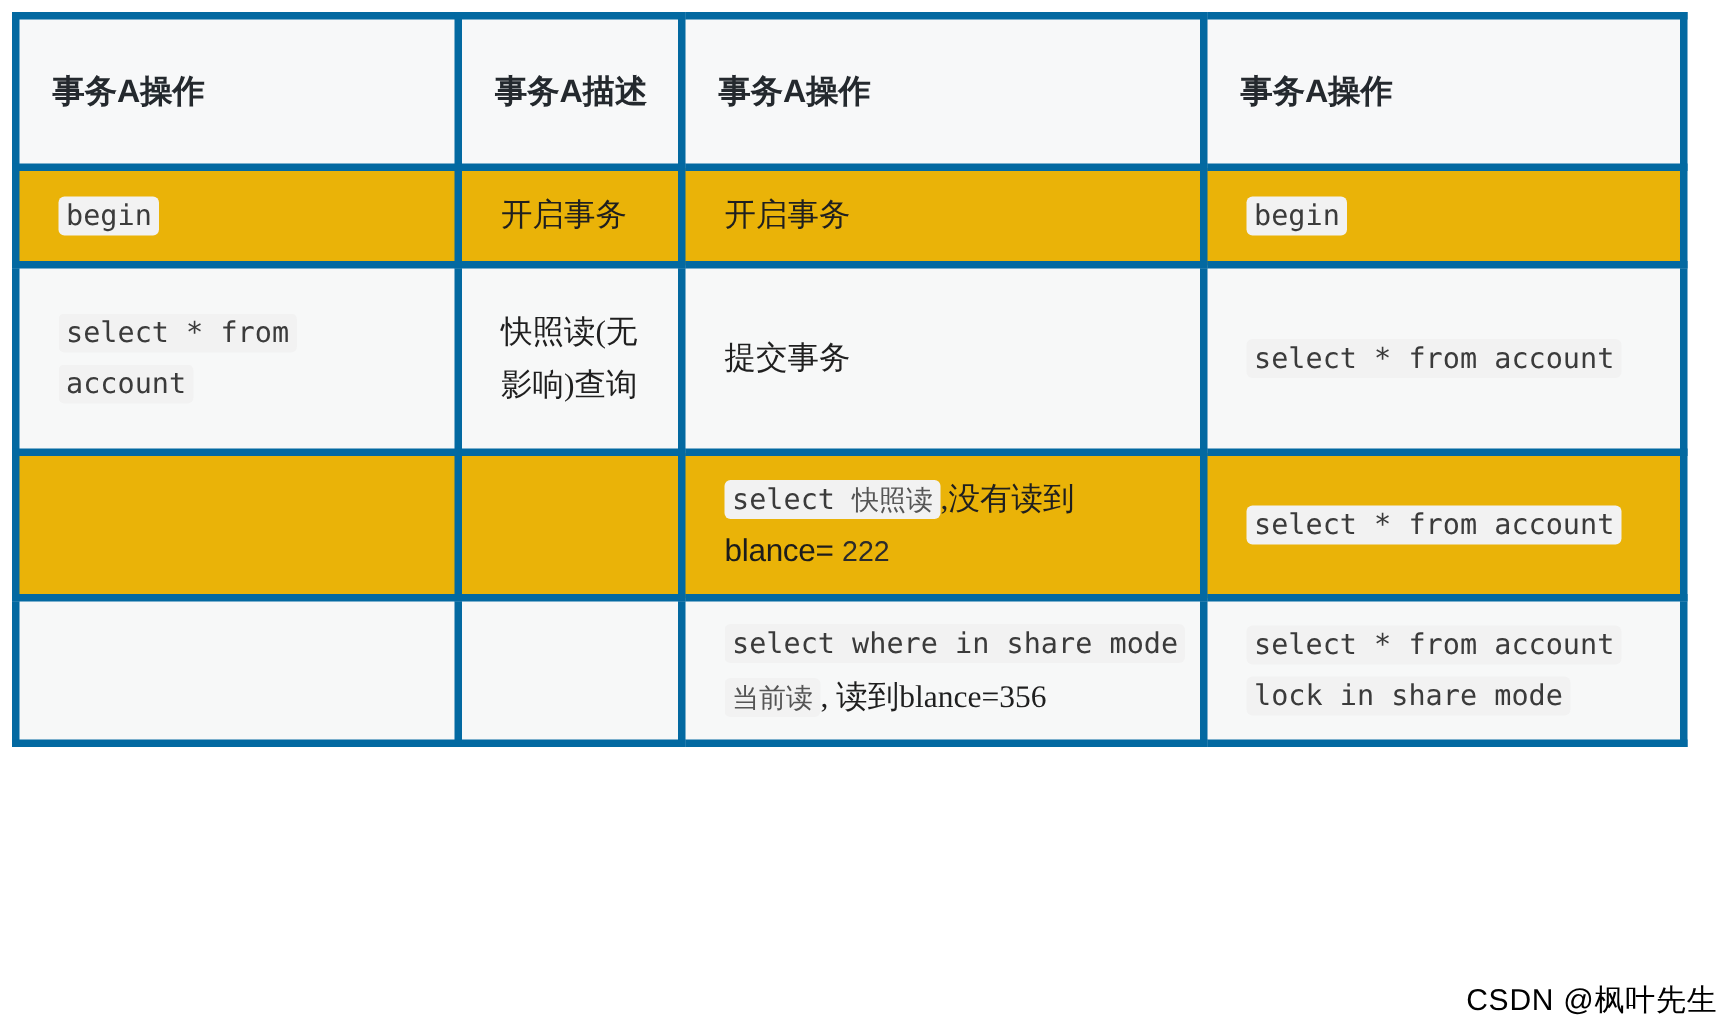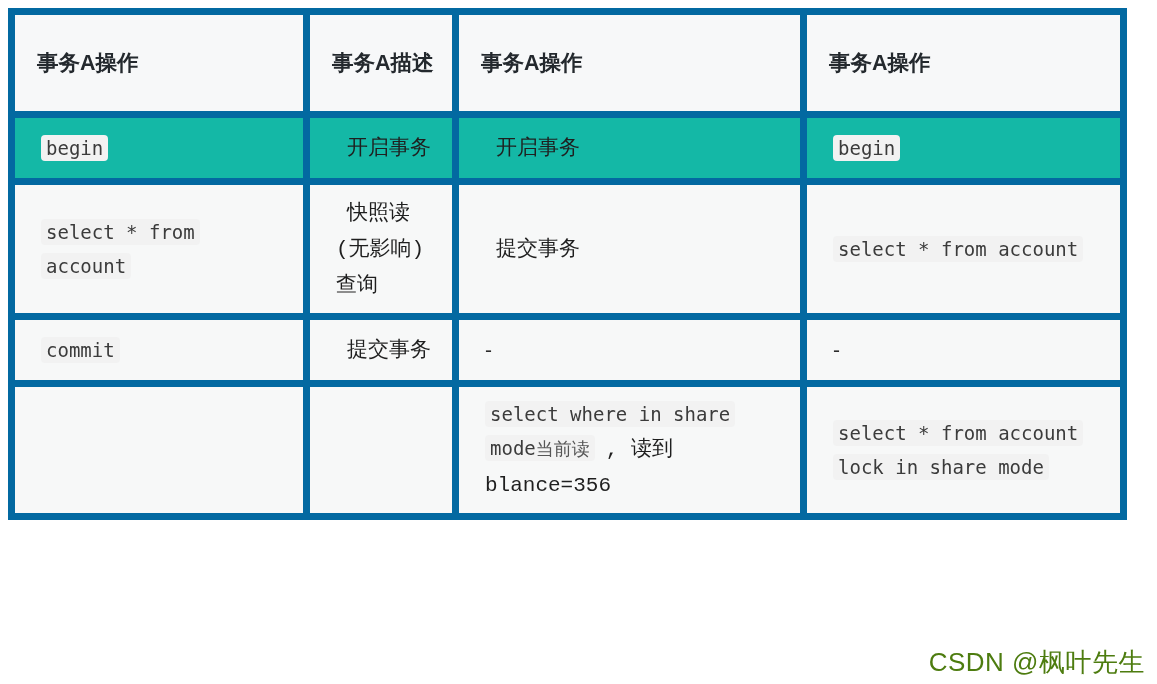--- a/index.html
+++ b/index.html
@@ -34,21 +34,21 @@
     background: #ffffff;
   }
 
   table.tx-table col.c1 { width: 295px; }
   table.tx-table col.c2 { width: 149px; }
   table.tx-table col.c3 { width: 348px; }
   table.tx-table col.c4 { width: 320px; }
 
   table.tx-table th,
   table.tx-table td {
-    border: 7px solid #0369a1;
+    border: 5px solid #0369a1;
     padding: 10px 14px 10px 26px;
     vertical-align: middle;
     text-align: left;
     line-height: 1.62;
     font-size: 21px;
     font-weight: 400;
     color: #2b2b2b;
     word-break: break-word;
     overflow-wrap: break-word;
   }
@@ -60,21 +60,21 @@
     color: #24292e;
     padding: 14px 14px 14px 22px;
     height: 68px;
     vertical-align: middle;
   }
 
   table.tx-table tbody tr.odd > td {
     background: #f7f8f8;
   }
   table.tx-table tbody tr.even > td {
-    background: #14b8a6;
+    background: #eab308;
   }
 
   
   tr.r1 > td { height: 40px; }
   tr.r2 > td { height: 100px; }
   tr.r3 > td { height: 70px; }
   tr.r4 > td { height: 40px; }
   tr.r5 > td { height: 72px; }
   tr.r6 > td { height: 72px; }
 
@@ -109,38 +109,37 @@
   }
 
   .cn-small {
     font-size: 18px;
     color: #555;
   }
   .num-small {
     font-size: 19px;
   }
   .plain {
-    font-family: Liberation Mono, monospace;
+    font-family: Liberation Serif, serif;
     font-size: 21px;
     color: #1f1f1f;
-    margin-left: 11px;
   }
   .dash {
     font-size: 21px;
     color: #2b2b2b;
   }
 
   .nowrapish { white-space: nowrap; }
 
   .watermark {
     position: absolute;
     right: 12px;
     bottom: 4px;
-    font-size: 26px;
-    color: #4d7c0f;
+    font-size: 20px;
+    color: #000000;
     font-family: "Liberation Sans", "DejaVu Sans", sans-serif;
     letter-spacing: 0.5px;
     pointer-events: none;
     user-select: none;
   }
 </style>
 </head>
 <body>
 
 <div class="page">
@@ -188,35 +187,36 @@
         </td>
         <td>
           <span class="plain">提交事务</span>
         </td>
         <td>
           <code class="code nowrapish">select * from account</code>
         </td>
       </tr>
 
 
-      <tr class="odd r4">
-        <td>
-          <code class="code">commit</code>
-        </td>
-        <td>
-          <span class="plain">提交事务</span>
-        </td>
-        <td>
-          <span class="dash">-</span>
-        </td>
-        <td>
-          <span class="dash">-</span>
-        </td>
-      </tr>
-
+
+      <tr class="even r5">
+        <td>
+          <span></span>
+        </td>
+        <td>
+          <span></span>
+        </td>
+        <td>
+          <code class="code"><span>select </span><span class="cn-small">快照读</span></code><span class="plain">,没有读到</span>
+          <div><span class="pasted">blance= </span><span class="num-small">222</span></div>
+        </td>
+        <td>
+          <code class="code nowrapish">select * from account</code>
+        </td>
+      </tr>
 
       <tr class="odd r6">
         <td>
           <span></span>
         </td>
         <td>
           <span></span>
         </td>
         <td>
           <code class="code"><span>select where in share mode</span><span class="cn-small">当前读</span></code><span class="plain">, 读到blance=356</span>

